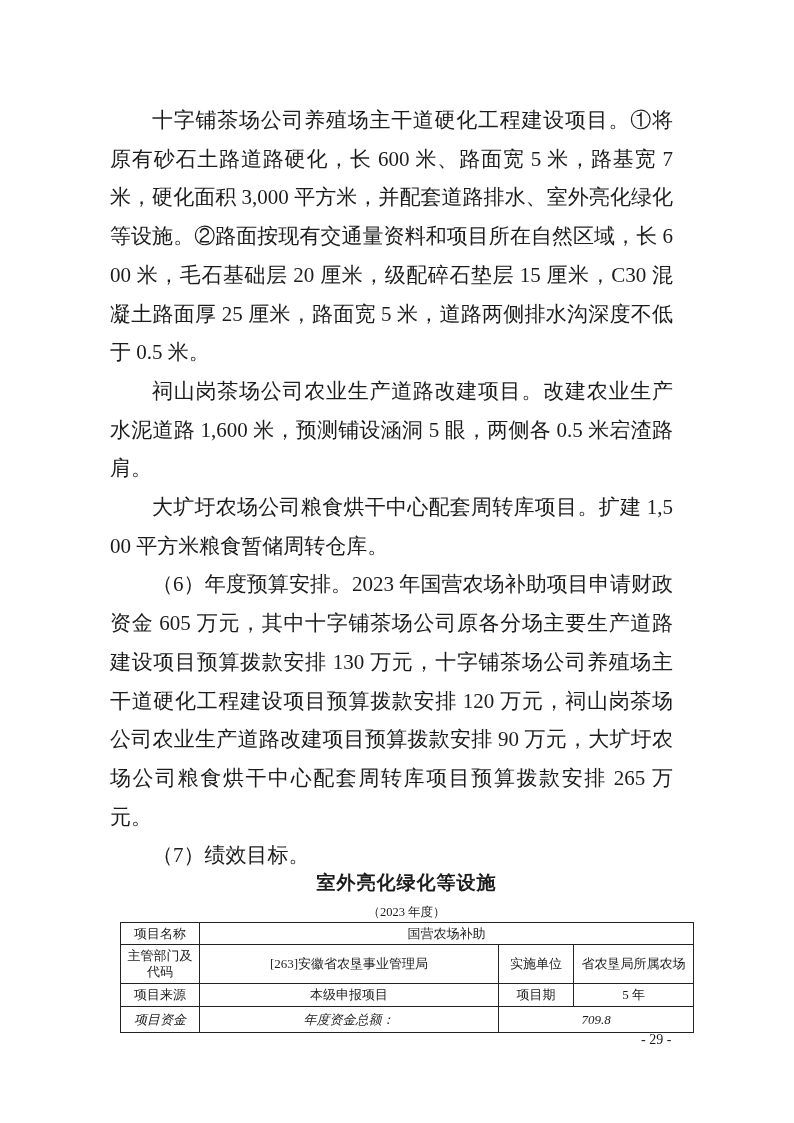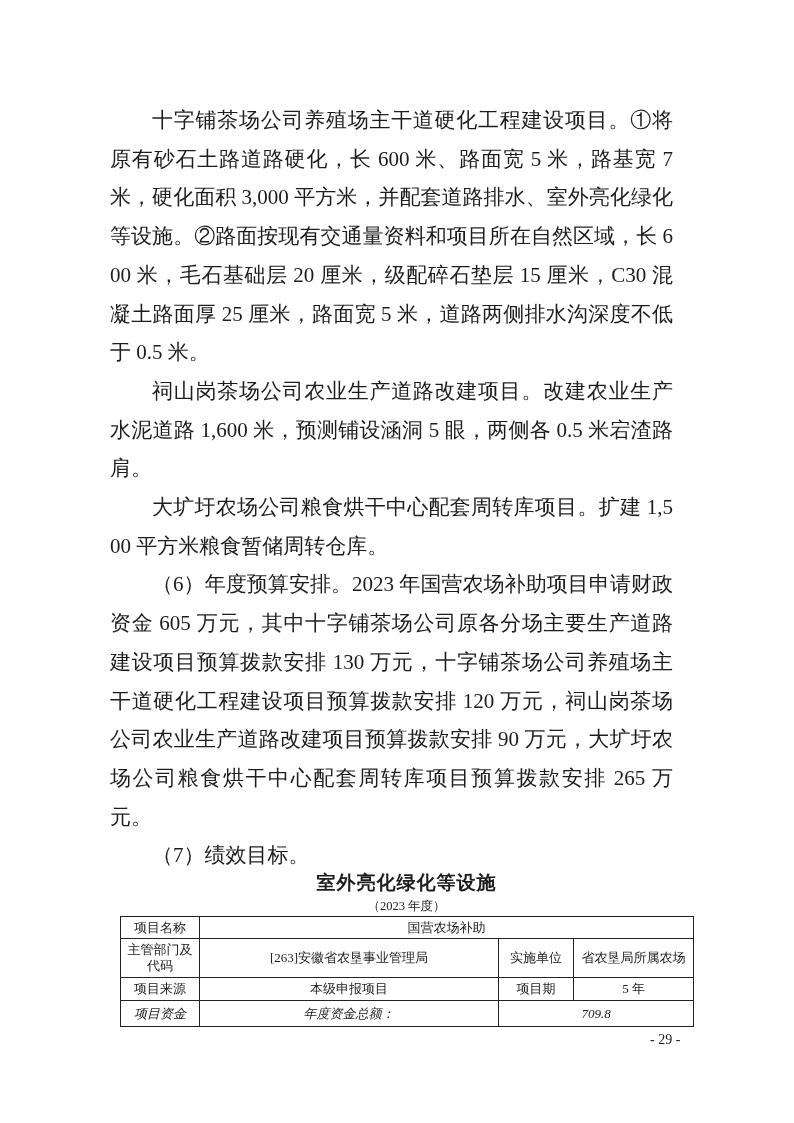--- a/index.html
+++ b/index.html
@@ -37,21 +37,21 @@
     font-weight: bold;
     font-size: 19px;
     line-height: 24px;
     text-align: center;
     letter-spacing: 1px;
   }
   .tbl-subtitle {
     font-size: 12.5px;
     line-height: 15px;
     text-align: center;
-    margin-top: 4px;
+    margin-top: 10px;
   }
   table.perf-table {
     border-collapse: collapse;
     table-layout: fixed;
     width: 573px;
     margin-top: 2px;
     font-size: 13px;
   }
   table.perf-table td {
     border: 1px solid #222222;
@@ -67,21 +67,20 @@
   tr.r4 td { height: 23px; font-style: italic; }
   td.pre   { white-space: pre-line; font-family: Liberation Serif, serif; }
   td.left  { text-align: left;  padding-left: 12px; }
   td.right { text-align: right; padding-right: 6px; }
   .page-num {
     position: absolute;
     left: 641px;
     top: 1032px;
     font-size: 14px;
     color: #1c1c1c;
-    margin-left: 9px;
   }
 </style>
 </head>
 <body>
 
 <div class="page-root">
 
   <div class="content">
     <p class="para">十字铺茶场公司养殖场主干道硬化工程建设项目。①将原有砂石土路道路硬化，长 600 米、路面宽 5 米，路基宽 7 米，硬化面积 3,000 平方米，并配套道路排水、室外亮化绿化等设施。②路面按现有交通量资料和项目所在自然区域，长 600 米，毛石基础层 20 厘米，级配碎石垫层 15 厘米，C30 混凝土路面厚 25 厘米，路面宽 5 米，道路两侧排水沟深度不低于 0.5 米。</p>
     <p class="para">祠山岗茶场公司农业生产道路改建项目。改建农业生产水泥道路 1,600 米，预测铺设涵洞 5 眼，两侧各 0.5 米宕渣路肩。</p>

